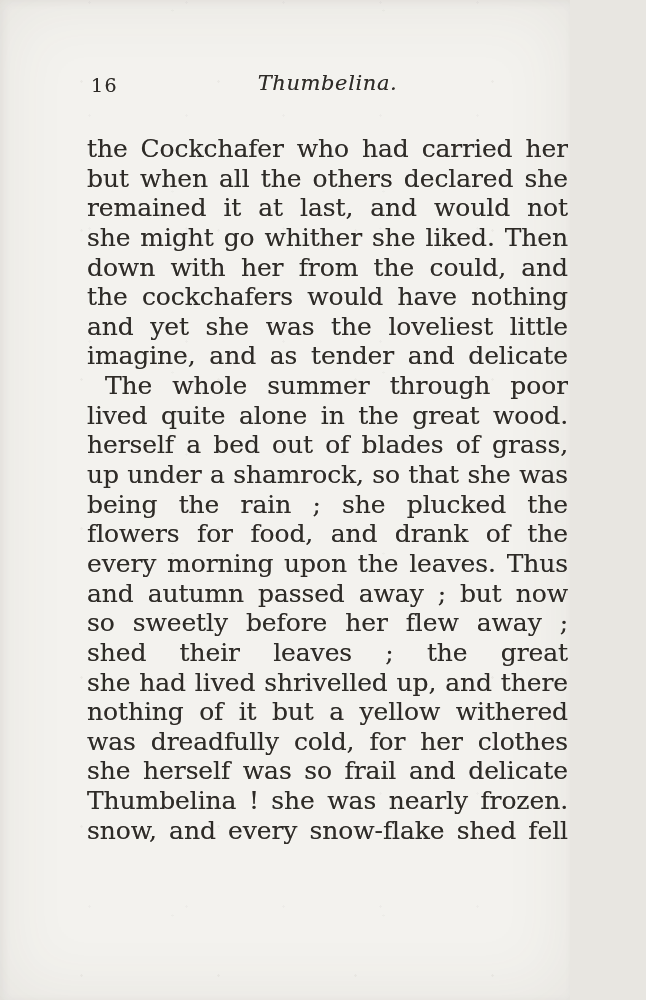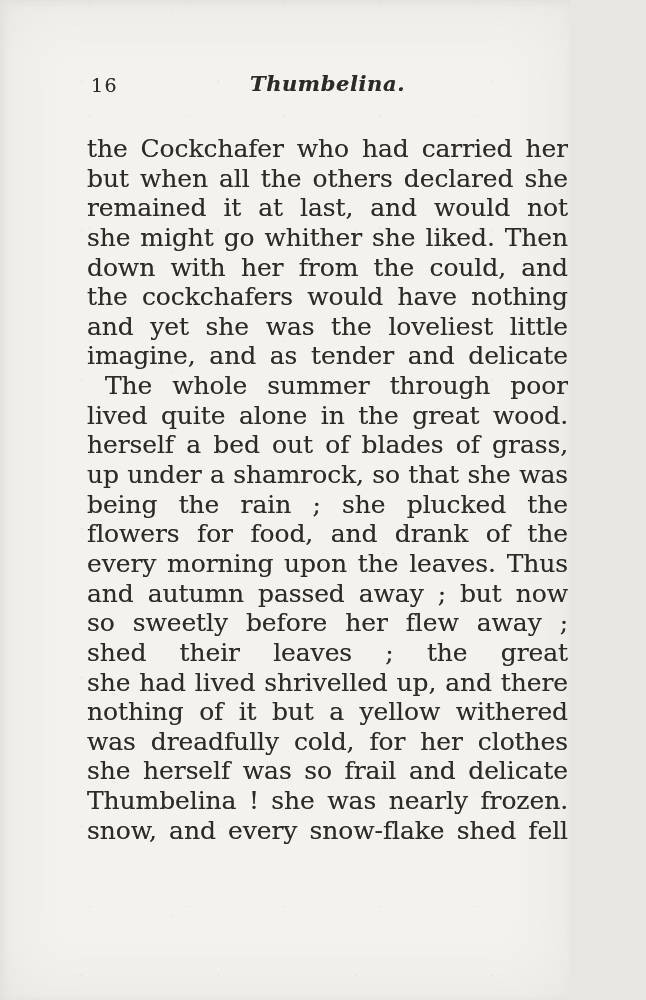--- a/index.html
+++ b/index.html
@@ -33,21 +33,20 @@
     font-size: 19px; letter-spacing: 1.5px;
     text-shadow: 0 0 0.5px rgba(46,43,39,0.55);
   }
   .running-title {
     position: absolute; left: 0; right: 0; top: 0;
     text-align: center;
     font-style: italic;
     font-size: 21px;
     letter-spacing: 0.6px;
     text-shadow: 0 0 0.5px rgba(46,43,39,0.55);
-    font-weight: bold;
   }
   .text-block {
     position: absolute;
     top: 134px; left: 87px; width: 481px;
   }
   .line {
     height: 29.65px;
     line-height: 29.65px;
     font-size: 25px;
     letter-spacing: -0.1px;

